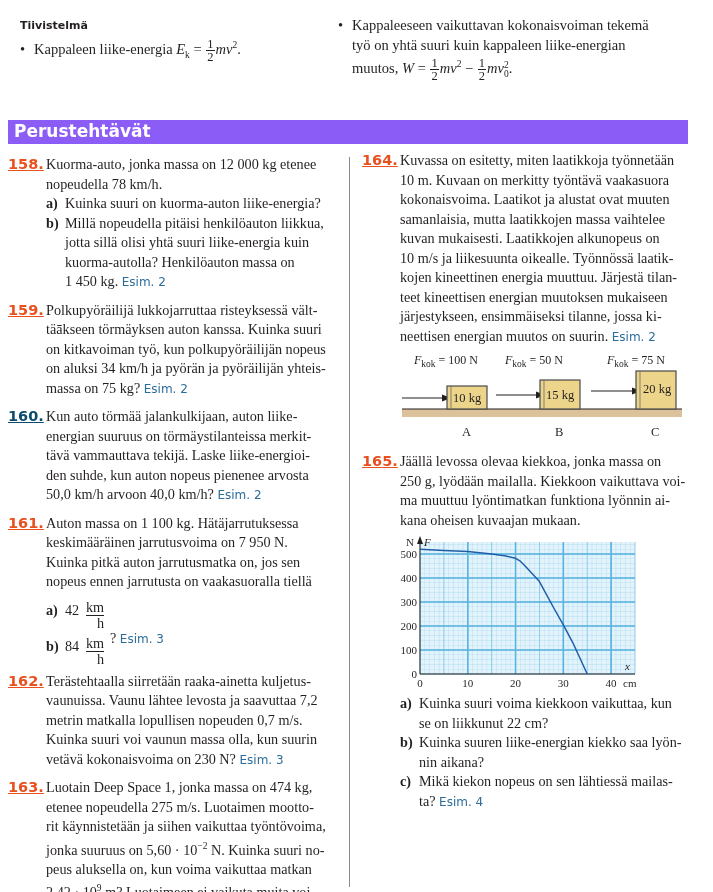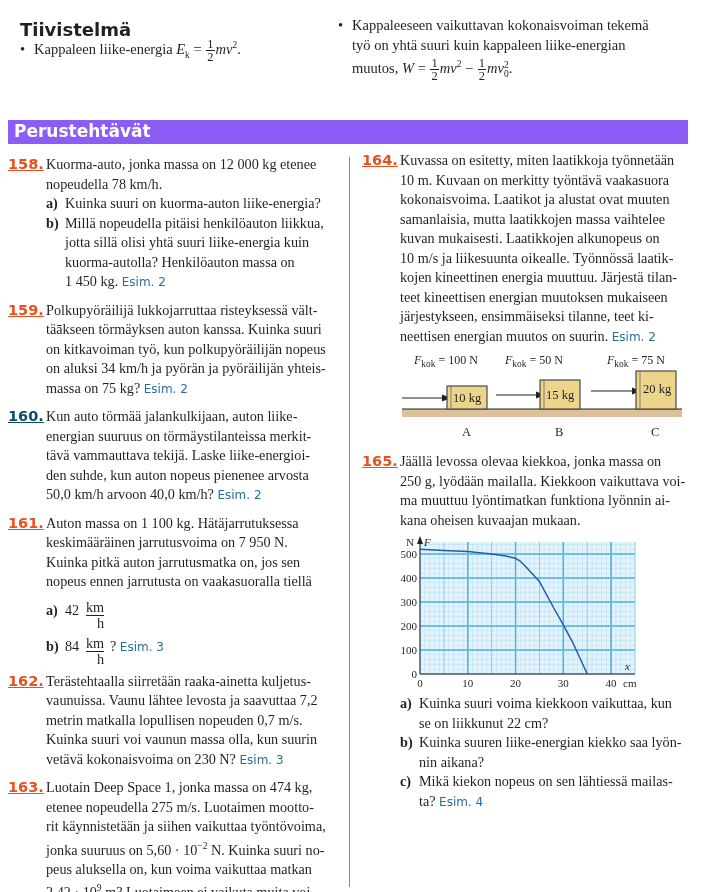--- a/index.html
+++ b/index.html
@@ -1,19 +1,19 @@
 <!DOCTYPE html>
 <html><head>
 <meta charset="utf-8">
 <style>
   html, body { margin: 0; padding: 0; background: #ffffff; }
   body { width: 713px; height: 892px; position: relative; overflow: hidden;
          font-family: "Liberation Serif", "DejaVu Serif", serif; color: #231f20; }
   .sans { font-family: "DejaVu Sans", "Liberation Sans", sans-serif; }
-  .summary-title { position: absolute; left: 20px; top: 19px; font-size: 18px; font-weight: bold; }
+  .summary-title { position: absolute; left: 20px; top: 19px; font-size: 11px; font-weight: bold; }
   .summary-left { position: absolute; left: 20px; top: 36px; font-size: 14.5px; line-height: 19px; }
   .summary-right { position: absolute; left: 352px; top: 16px; width: 340px; font-size: 14.5px; line-height: 19.5px; }
   .bullet { display: inline-block; width: 14px; }
   .frac { display: inline-block; vertical-align: middle; text-align: center; font-size: 12.5px; line-height: 12px; margin: 0 1px; }
   .frac span { display: block; }
   .frac .num { border-bottom: 1px solid #231f20; padding: 0 1px; }
   .ital { font-style: italic; }
   sup, sub { font-size: 9.5px; }
   .header-bar { position: absolute; left: 8px; top: 120px; width: 680px; height: 24px; background: #e8501e; }
   .header-bar span { position: absolute; left: 6px; top: 1px; color: #ffffff; font-size: 17px; font-weight: bold; }
@@ -109,21 +109,21 @@
           <span>h</span>
         </span>
     </div>
     <div class="sub" style="height:36px;">
       <span class="sub-label" style="top:9px">b)</span>
       <span style="position:absolute;left:19px;top:9px">84</span>
       <span class="fracu" style="position:absolute;left:38px;top:0">
           <span class="num">km</span>
           <span>h</span>
         </span>
-      <span style="position:absolute;left:64px;top:9px;white-space:nowrap"><span>?</span> <span class="esim sans" style="color: rgb(43, 108, 154);">Esim. 3</span></span>
+      <span style="position:absolute;left:64px;top:1px;white-space:nowrap"><span>?</span> <span class="esim sans" style="color: rgb(43, 108, 154);">Esim. 3</span></span>
     </div>
   </div>
 
   <div class="task">
     <span class="task-num sans" style="color: rgb(232, 80, 30);">162.</span>
     <span class="line">Terästehtaalla siirretään raaka-ainetta kuljetus-</span>
     <span class="line">vaunuissa. Vaunu lähtee levosta ja saavuttaa 7,2</span>
     <span class="line">metrin matkalla lopullisen nopeuden 0,7 m/s.</span>
     <span class="line">Kuinka suuri voi vaunun massa olla, kun suurin</span>
     <span class="line"><span>vetävä kokonaisvoima on 230 N?</span> <span class="esim sans" style="color: rgb(43, 108, 154);">Esim. 3</span></span>
@@ -145,21 +145,21 @@
   <div class="task" style="margin-bottom:2px">
     <span class="task-num sans" style="color: rgb(232, 80, 30);">164.</span>
     <span class="line">Kuvassa on esitetty, miten laatikkoja työnnetään</span>
     <span class="line">10 m. Kuvaan on merkitty työntävä vaakasuora</span>
     <span class="line">kokonaisvoima. Laatikot ja alustat ovat muuten</span>
     <span class="line">samanlaisia, mutta laatikkojen massa vaihtelee</span>
     <span class="line">kuvan mukaisesti. Laatikkojen alkunopeus on</span>
     <span class="line">10 m/s ja liikesuunta oikealle. Työnnössä laatik-</span>
     <span class="line">kojen kineettinen energia muuttuu. Järjestä tilan-</span>
     <span class="line">teet kineettisen energian muutoksen mukaiseen</span>
-    <span class="line">järjestykseen, ensimmäiseksi tilanne, teet ki-</span>
+    <span class="line">järjestykseen, ensimmäiseksi tilanne, jossa ki-</span>
     <span class="line"><span>neettisen energian muutos on suurin.</span> <span class="esim sans" style="color: rgb(43, 108, 154);">Esim. 2</span></span>
   </div>
 
   <div class="boxes">
     <svg width="330" height="95" style="position:absolute;left:0;top:0">
       <defs>
         <marker id="arrowhead" markerWidth="8" markerHeight="6" refX="7" refY="3" orient="auto">
           <polygon points="0 0, 8 3, 0 6" fill="#231f20"></polygon>
         </marker>
       </defs>

